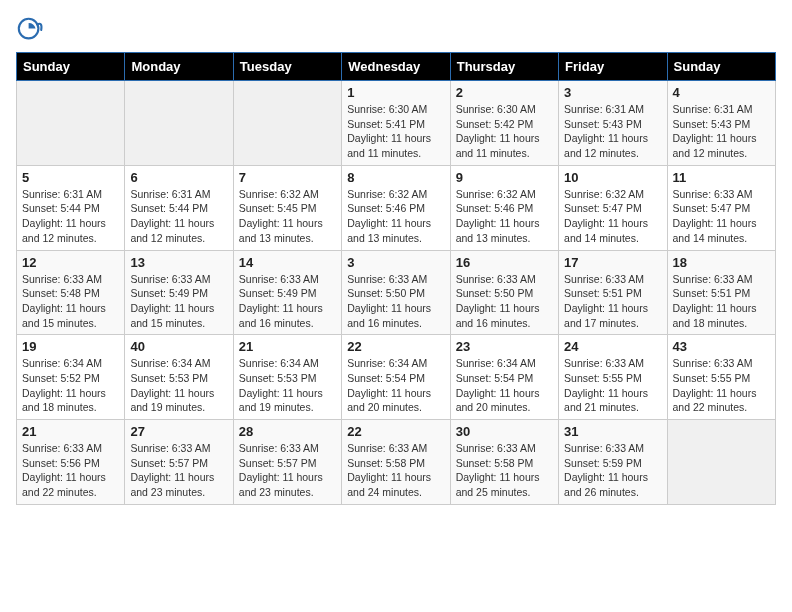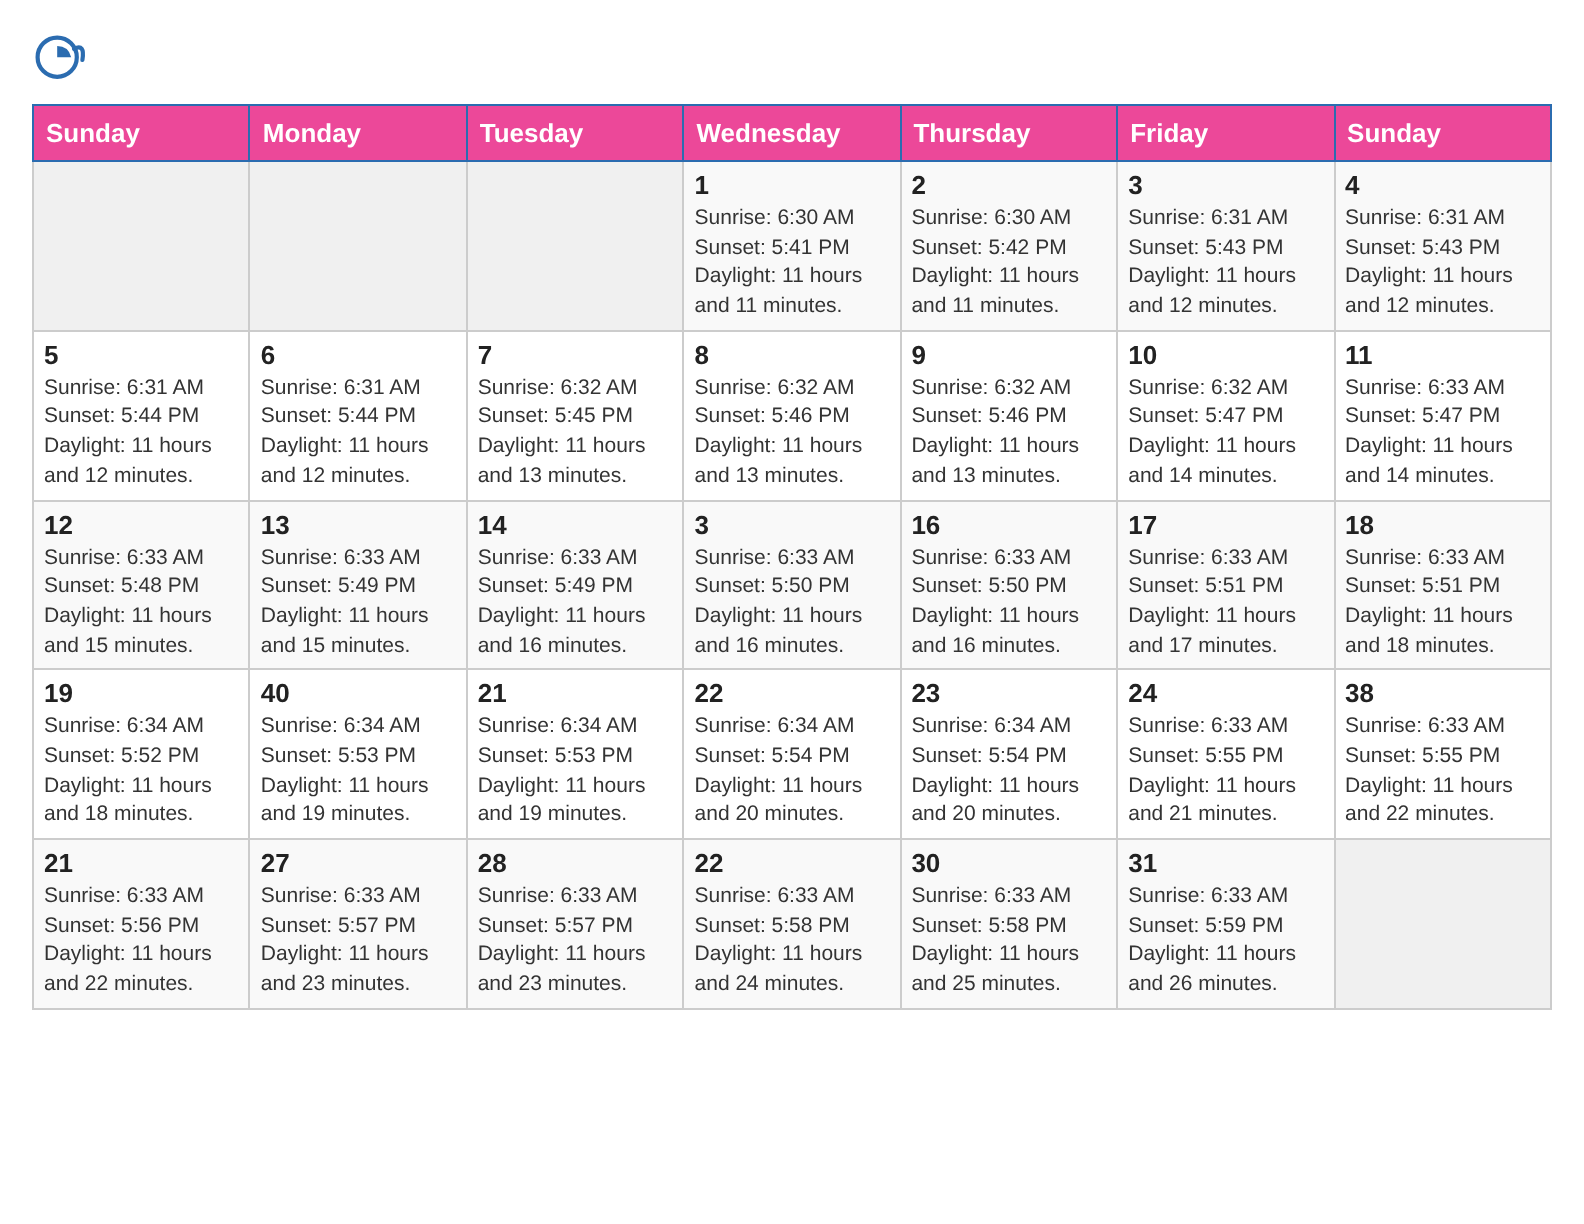--- a/index.html
+++ b/index.html
@@ -46,21 +46,21 @@
     .calendar-subtitle {
       font-size: 16px;
       color: #333;
     }
     table {
       width: 100%;
       border-collapse: collapse;
       table-layout: fixed;
     }
     thead tr th {
-      background-color: #ec4899;
+      background-color: #000000;
       color: #fff;
       text-align: left;
       padding: 6px 6px;
       font-size: 13px;
       font-weight: bold;
       border: 1px solid #2b6cb0;
     }
     tbody tr td {
       border: 1px solid #ccc;
       vertical-align: top;
@@ -297,21 +297,21 @@
 and 20 minutes.</div>
         </td>
         <td>
           <span class="day-number">24</span>
           <div class="day-info" style="white-space: pre-line;">Sunrise: 6:33 AM
 Sunset: 5:55 PM
 Daylight: 11 hours
 and 21 minutes.</div>
         </td>
         <td>
-          <span class="day-number">38</span>
+          <span class="day-number">43</span>
           <div class="day-info" style="white-space: pre-line;">Sunrise: 6:33 AM
 Sunset: 5:55 PM
 Daylight: 11 hours
 and 22 minutes.</div>
         </td>
       </tr>
       <tr>
         <td>
           <span class="day-number">21</span>
           <div class="day-info" style="white-space: pre-line;">Sunrise: 6:33 AM

